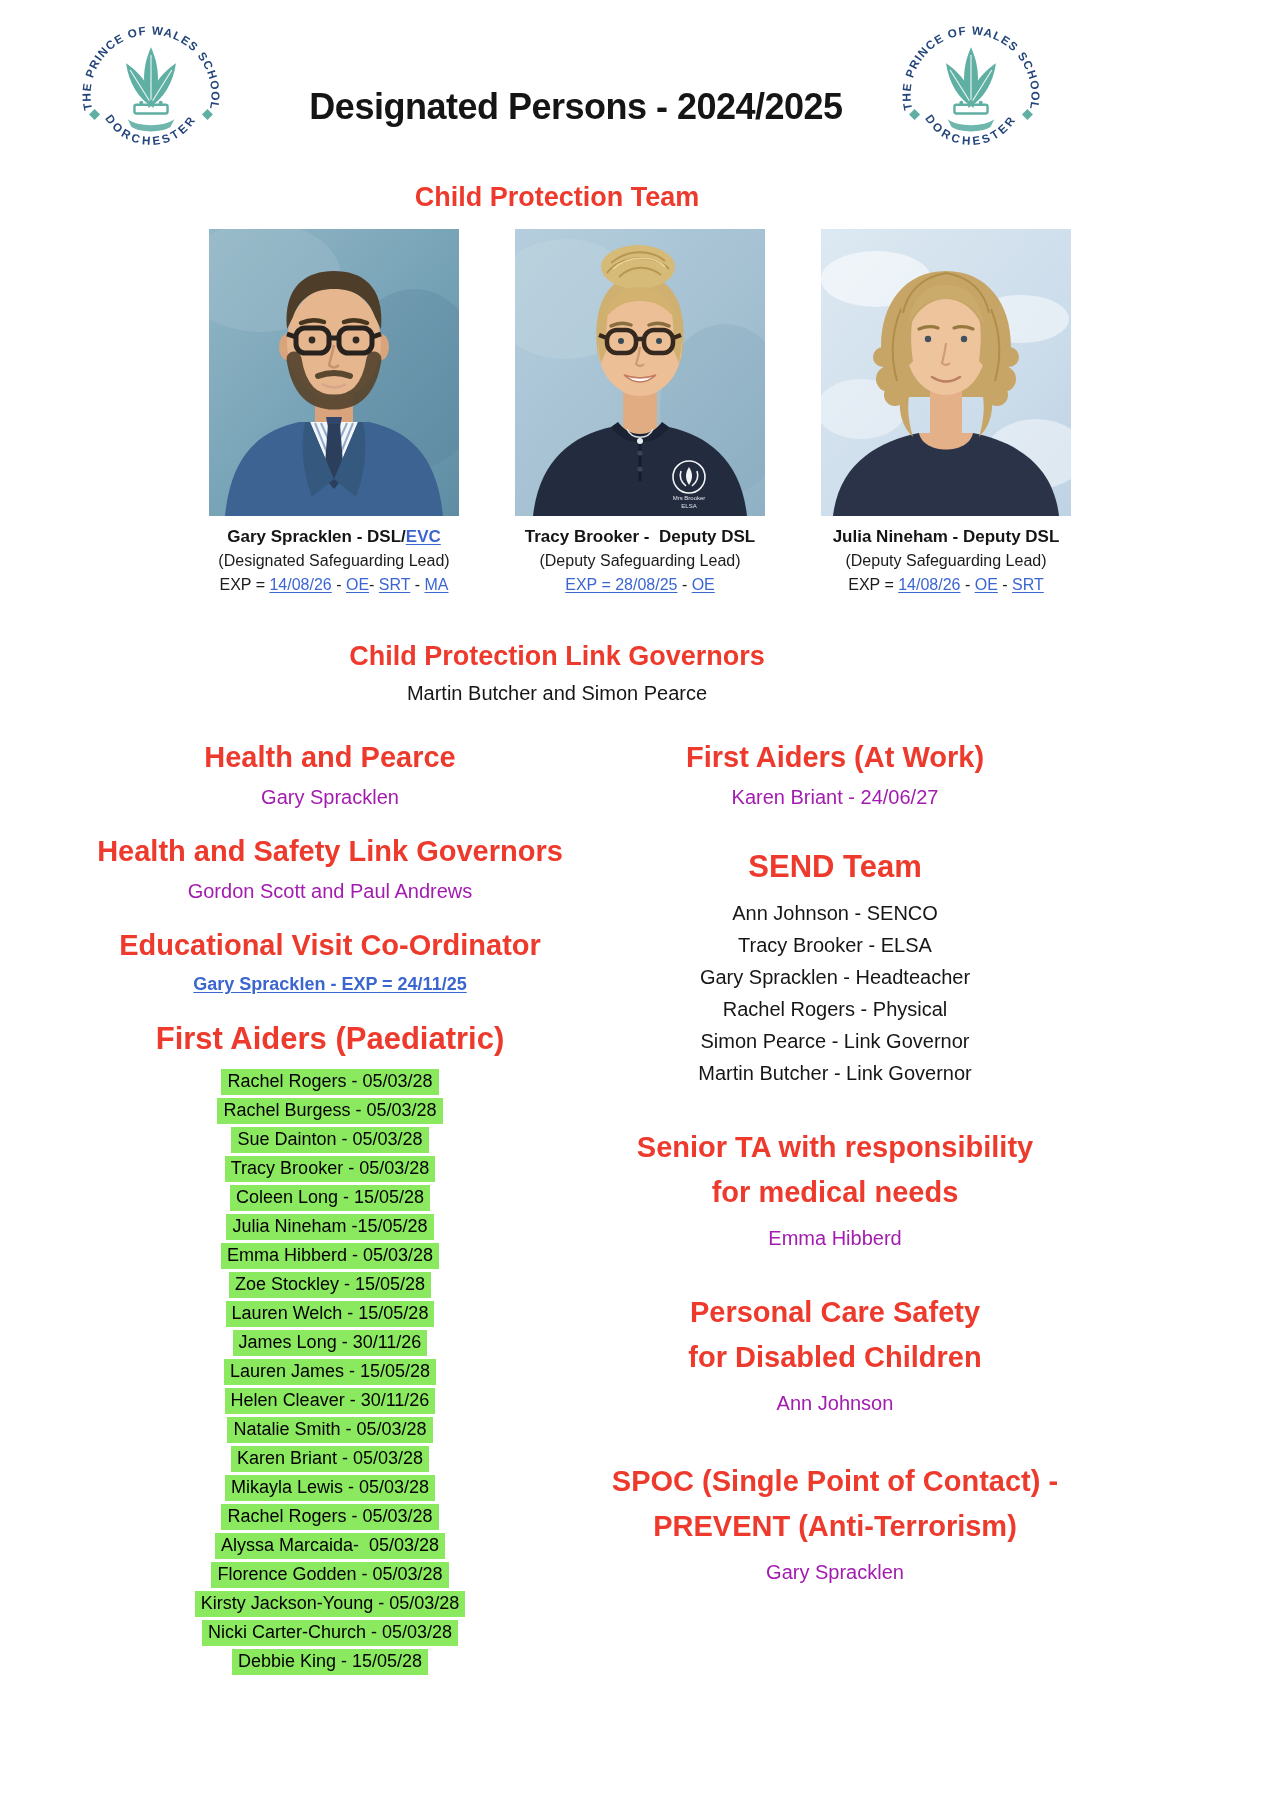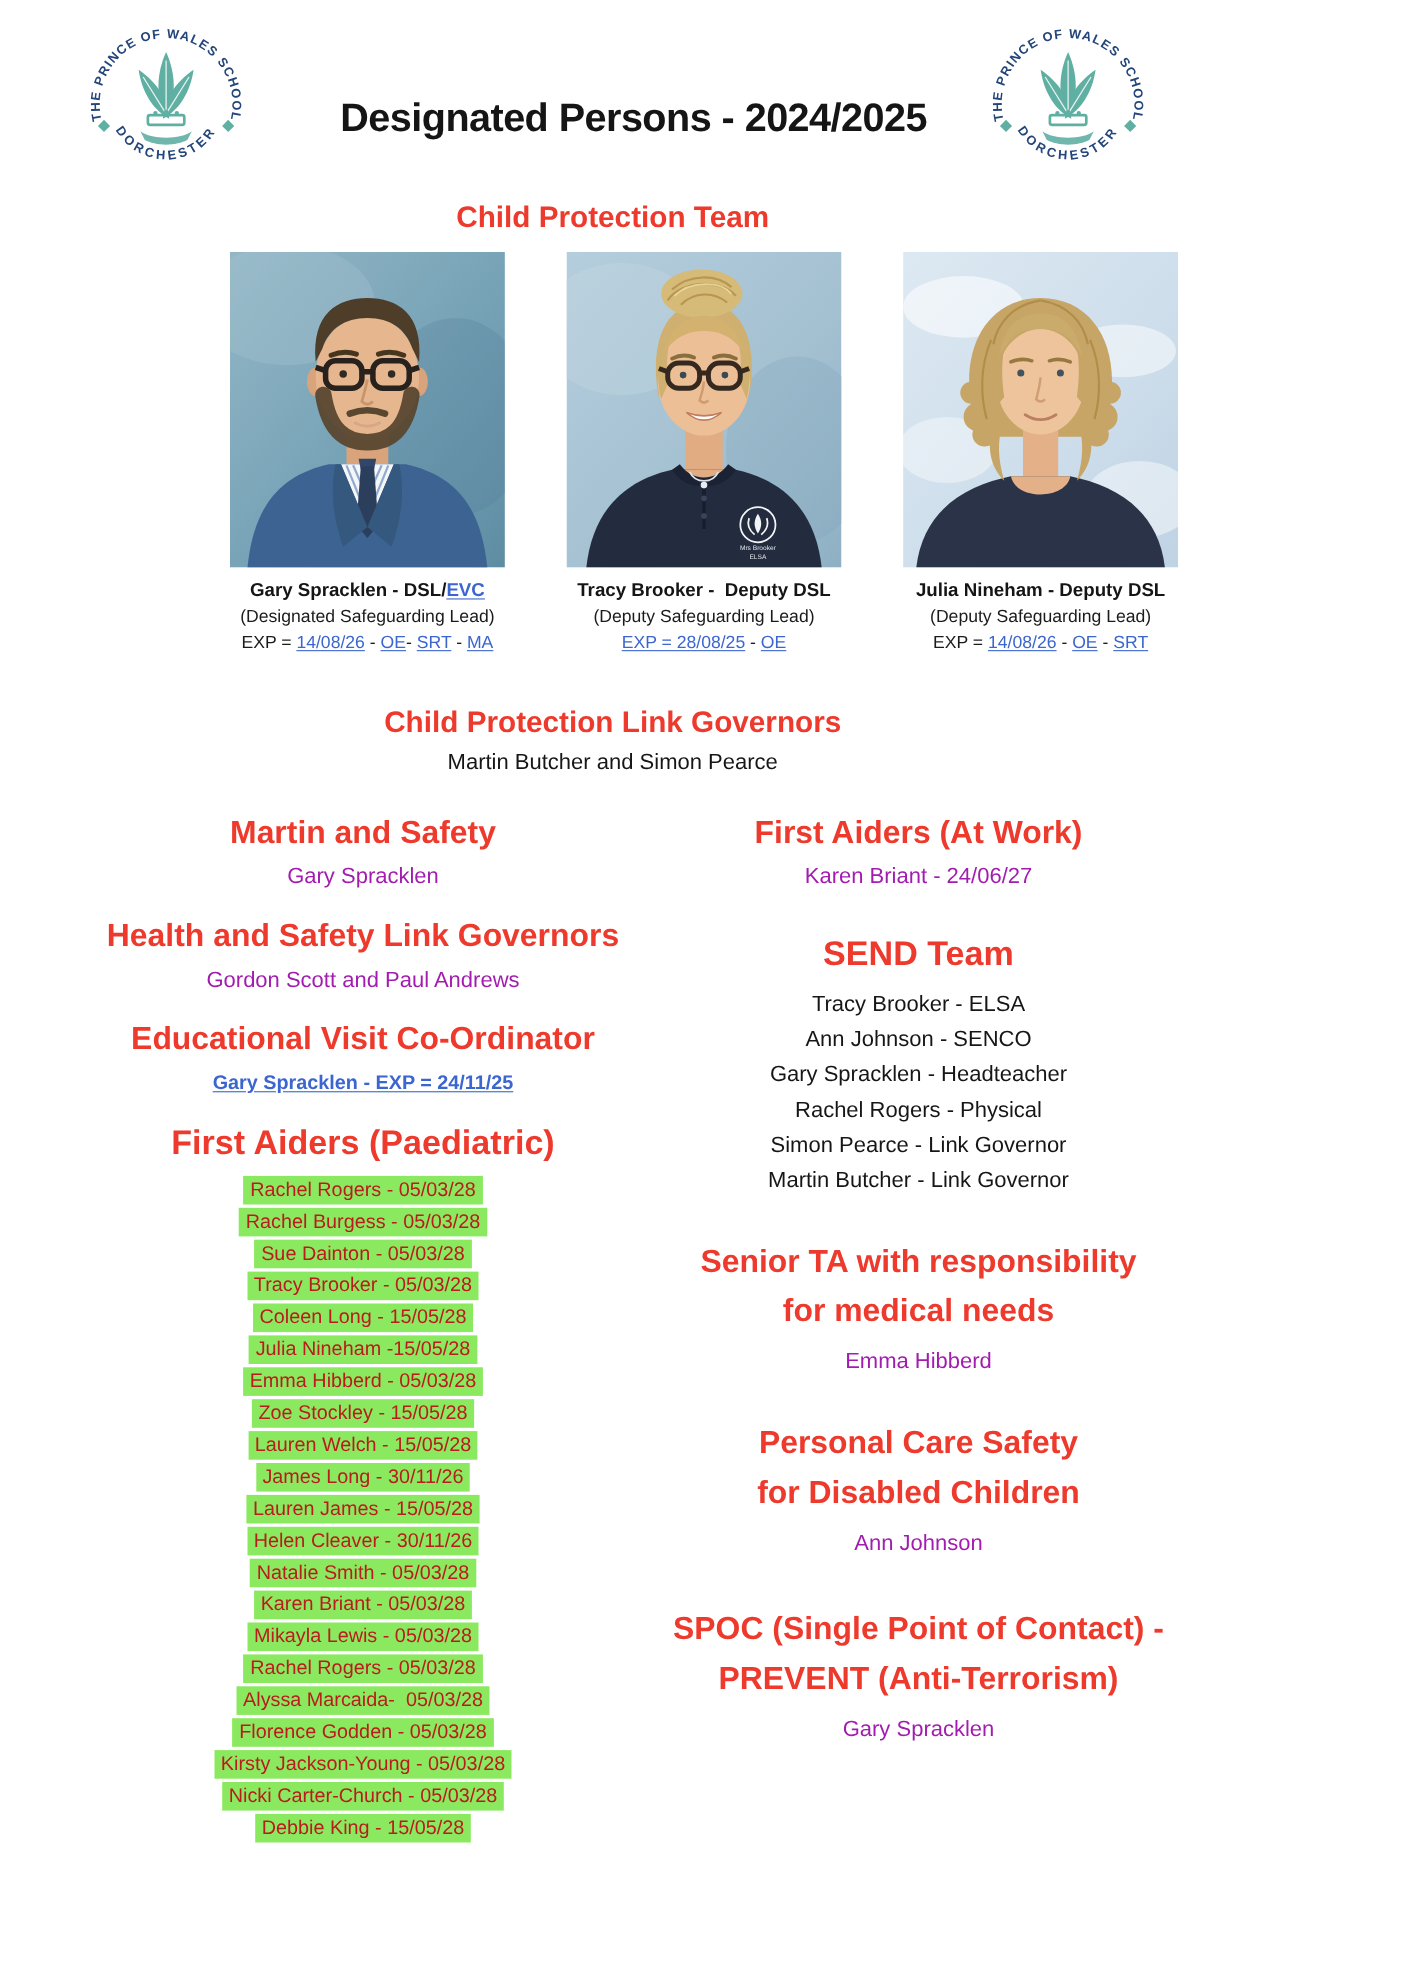--- a/index.html
+++ b/index.html
@@ -41,21 +41,21 @@
   .col-h.first{margin-top:16px;}
   .col-h.big{font-size:31px;}
   .col-h .ln{display:block;white-space:nowrap;line-height:45px;}
   .plain{font-size:20px;margin:0;color:#a21caf;}
   .linkline{font-size:18px;margin:4px 0 0;font-weight:bold;}
   .send-list p{font-size:20px;line-height:32px;margin:0;color:#161616;}
 
   
   ul.fa-list{list-style:none;margin:6px 0 0;padding:0;text-align:center;}
   ul.fa-list li{margin:0 0 3px;}
-  .hl{display:inline-block;background:var(--highlight-green,#8BE95F);color:#b91c1c;
+  .hl{display:inline-block;background:var(--highlight-green,#8BE95F);color:#000000;
       font-size:18px;line-height:23px;padding:1px 6px 2px;white-space:pre;}
 
   .mt40{margin-top:40px;}
   .mt36{margin-top:36px;}
   .mt44{margin-top:44px;}
   .hidden-defs{position:absolute;width:0;height:0;overflow:hidden;}
 </style>
 </head>
 <body>
 
@@ -274,21 +274,21 @@
       </figcaption>
     </figure>
   </div>
 
   <h2 class="red-h lg-h center557">Child Protection Link Governors</h2>
   <p class="names20 center557">Martin Butcher and Simon Pearce</p>
 
   <div class="cols">
 
     <div class="col-left">
-      <h2 class="red-h col-h first">Martin and Safety</h2>
+      <h2 class="red-h col-h first">Health and Pearce</h2>
       <p class="plain">Gary Spracklen</p>
 
       <h2 class="red-h col-h">Health and Safety Link Governors</h2>
       <p class="plain">Gordon Scott and Paul Andrews</p>
 
       <h2 class="red-h col-h">Educational Visit Co-Ordinator</h2>
       <p class="linkline"><a class="lnk">Gary Spracklen - EXP = 24/11/25</a></p>
 
       <h2 class="red-h col-h big">First Aiders (Paediatric)</h2>
       <ul class="fa-list">
@@ -315,22 +315,22 @@
         <li><span class="hl">Debbie King - 15/05/28</span></li>
       </ul>
     </div>
 
     <div class="col-right">
       <h2 class="red-h col-h first">First Aiders (At Work)</h2>
       <p class="plain">Karen Briant - 24/06/27</p>
 
       <h2 class="red-h col-h big mt40">SEND Team</h2>
       <div class="send-list">
+        <p>Ann Johnson - SENCO</p>
         <p>Tracy Brooker - ELSA</p>
-        <p>Ann Johnson - SENCO</p>
         <p>Gary Spracklen - Headteacher</p>
         <p>Rachel Rogers - Physical</p>
         <p>Simon Pearce - Link Governor</p>
         <p>Martin Butcher - Link Governor</p>
       </div>
 
       <h2 class="red-h col-h mt36">
         <span class="ln">Senior TA with responsibility</span>
         <span class="ln">for medical needs</span>
       </h2>

